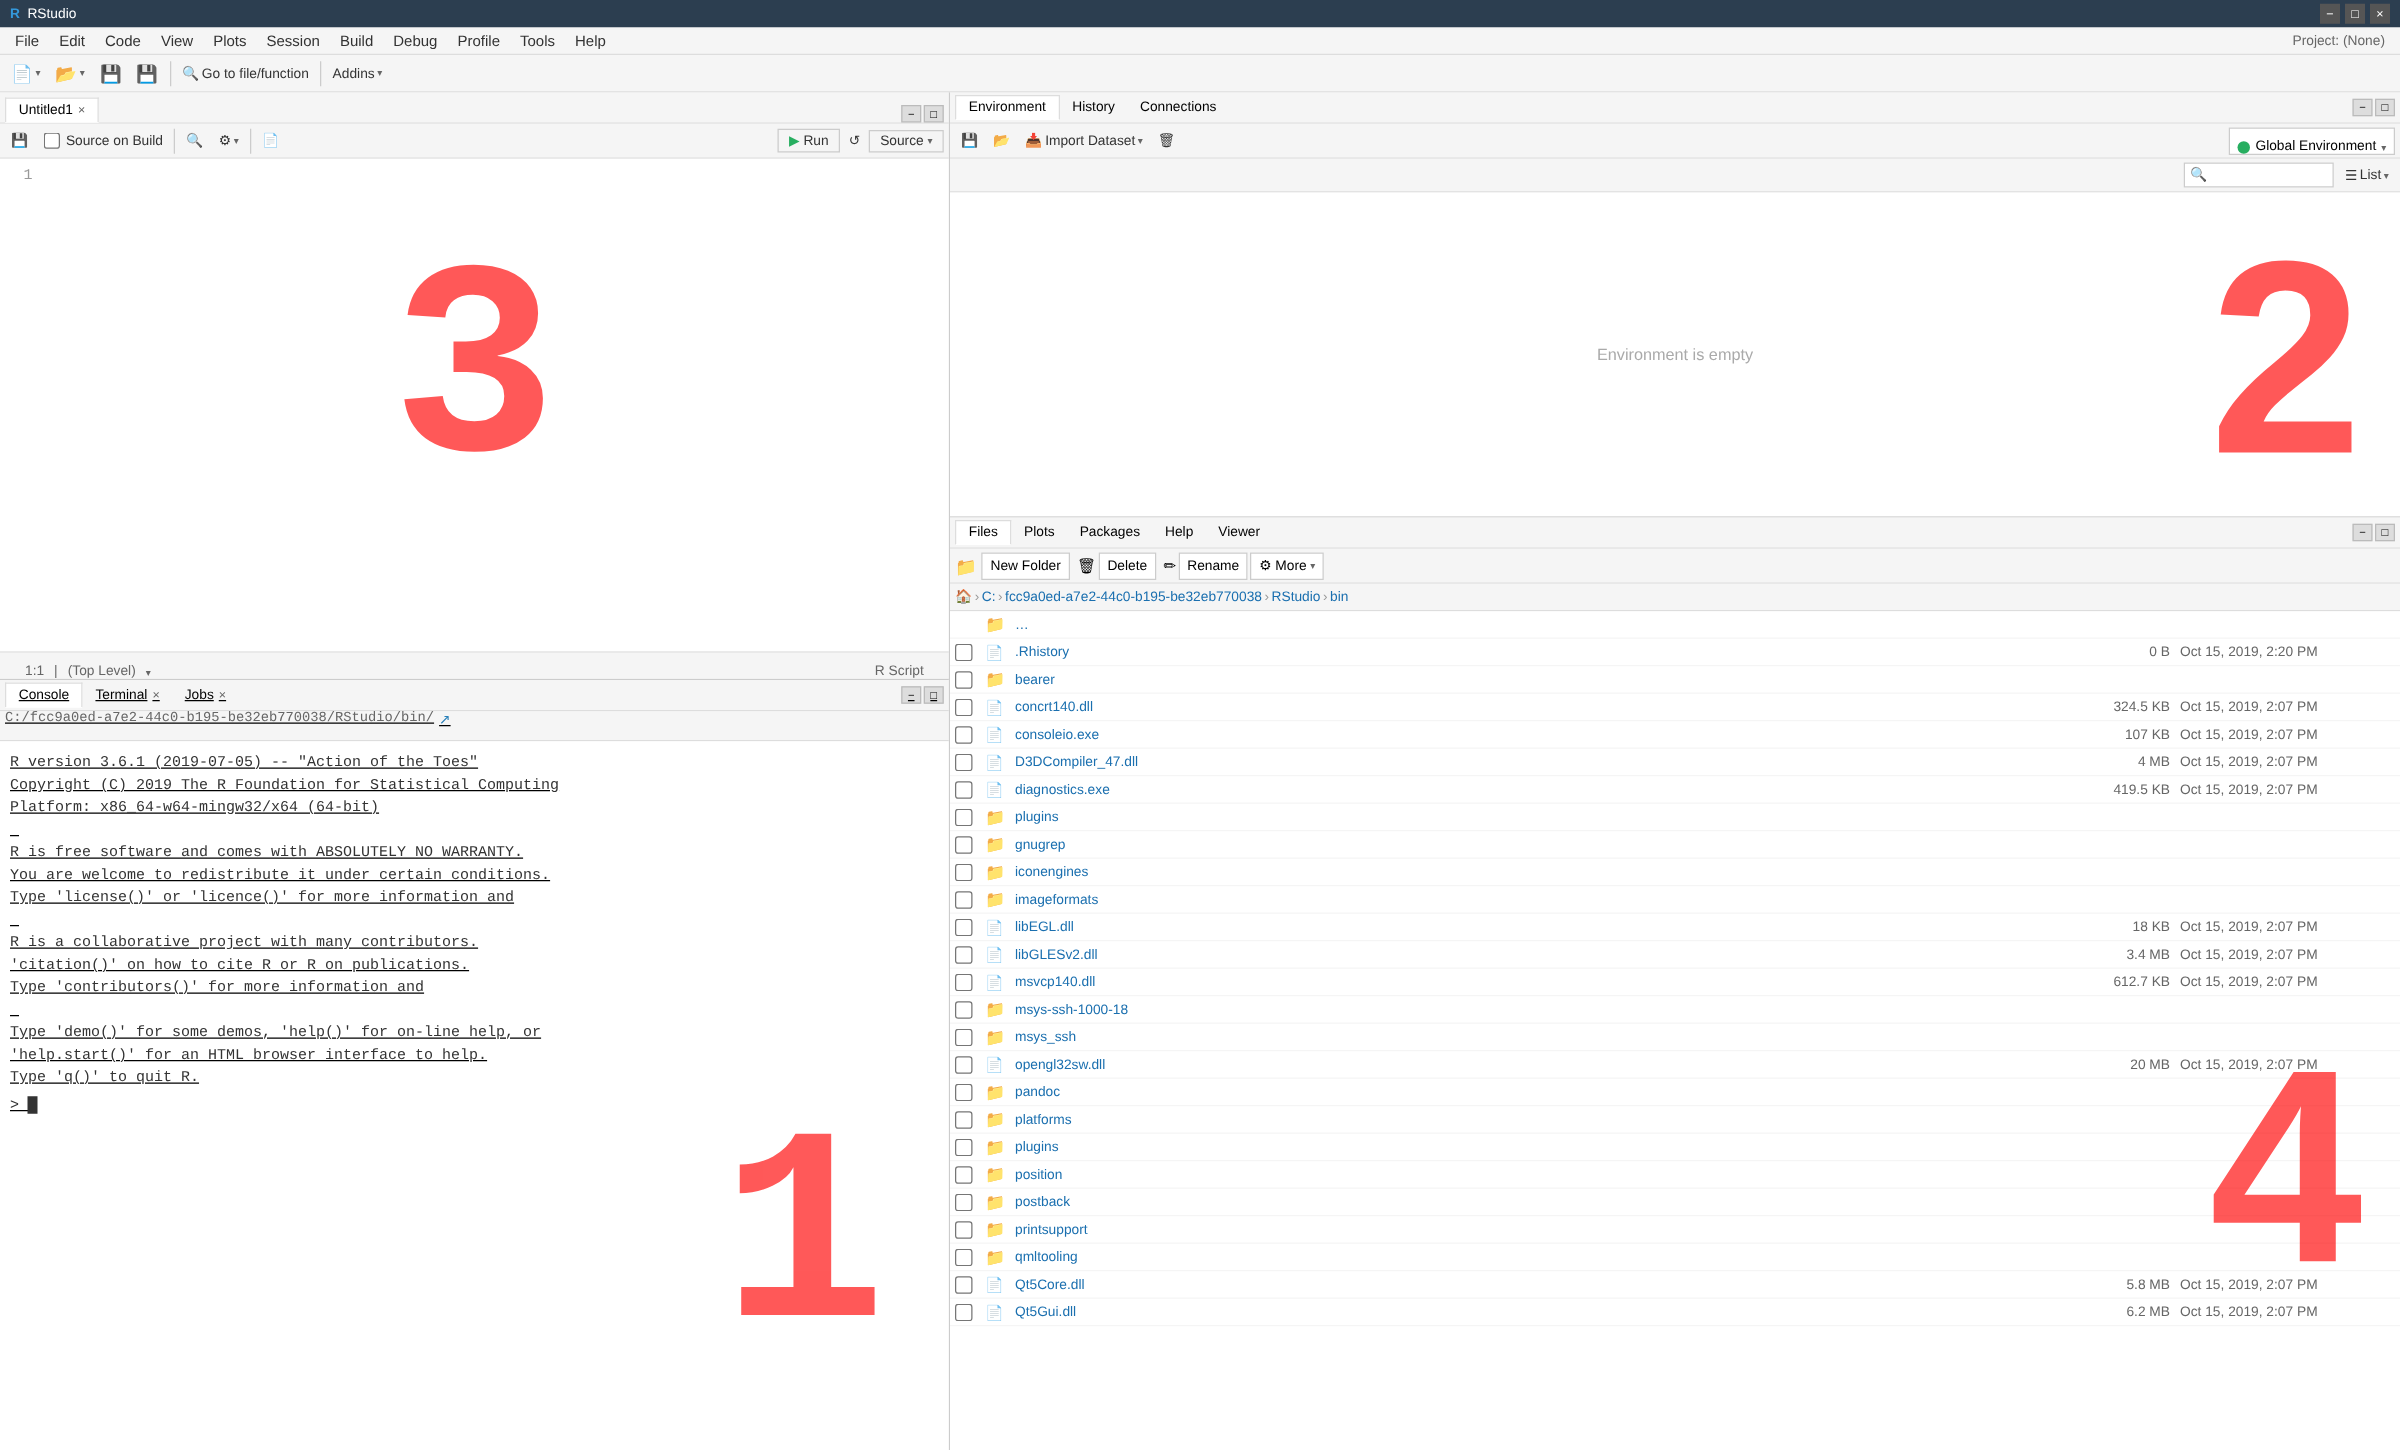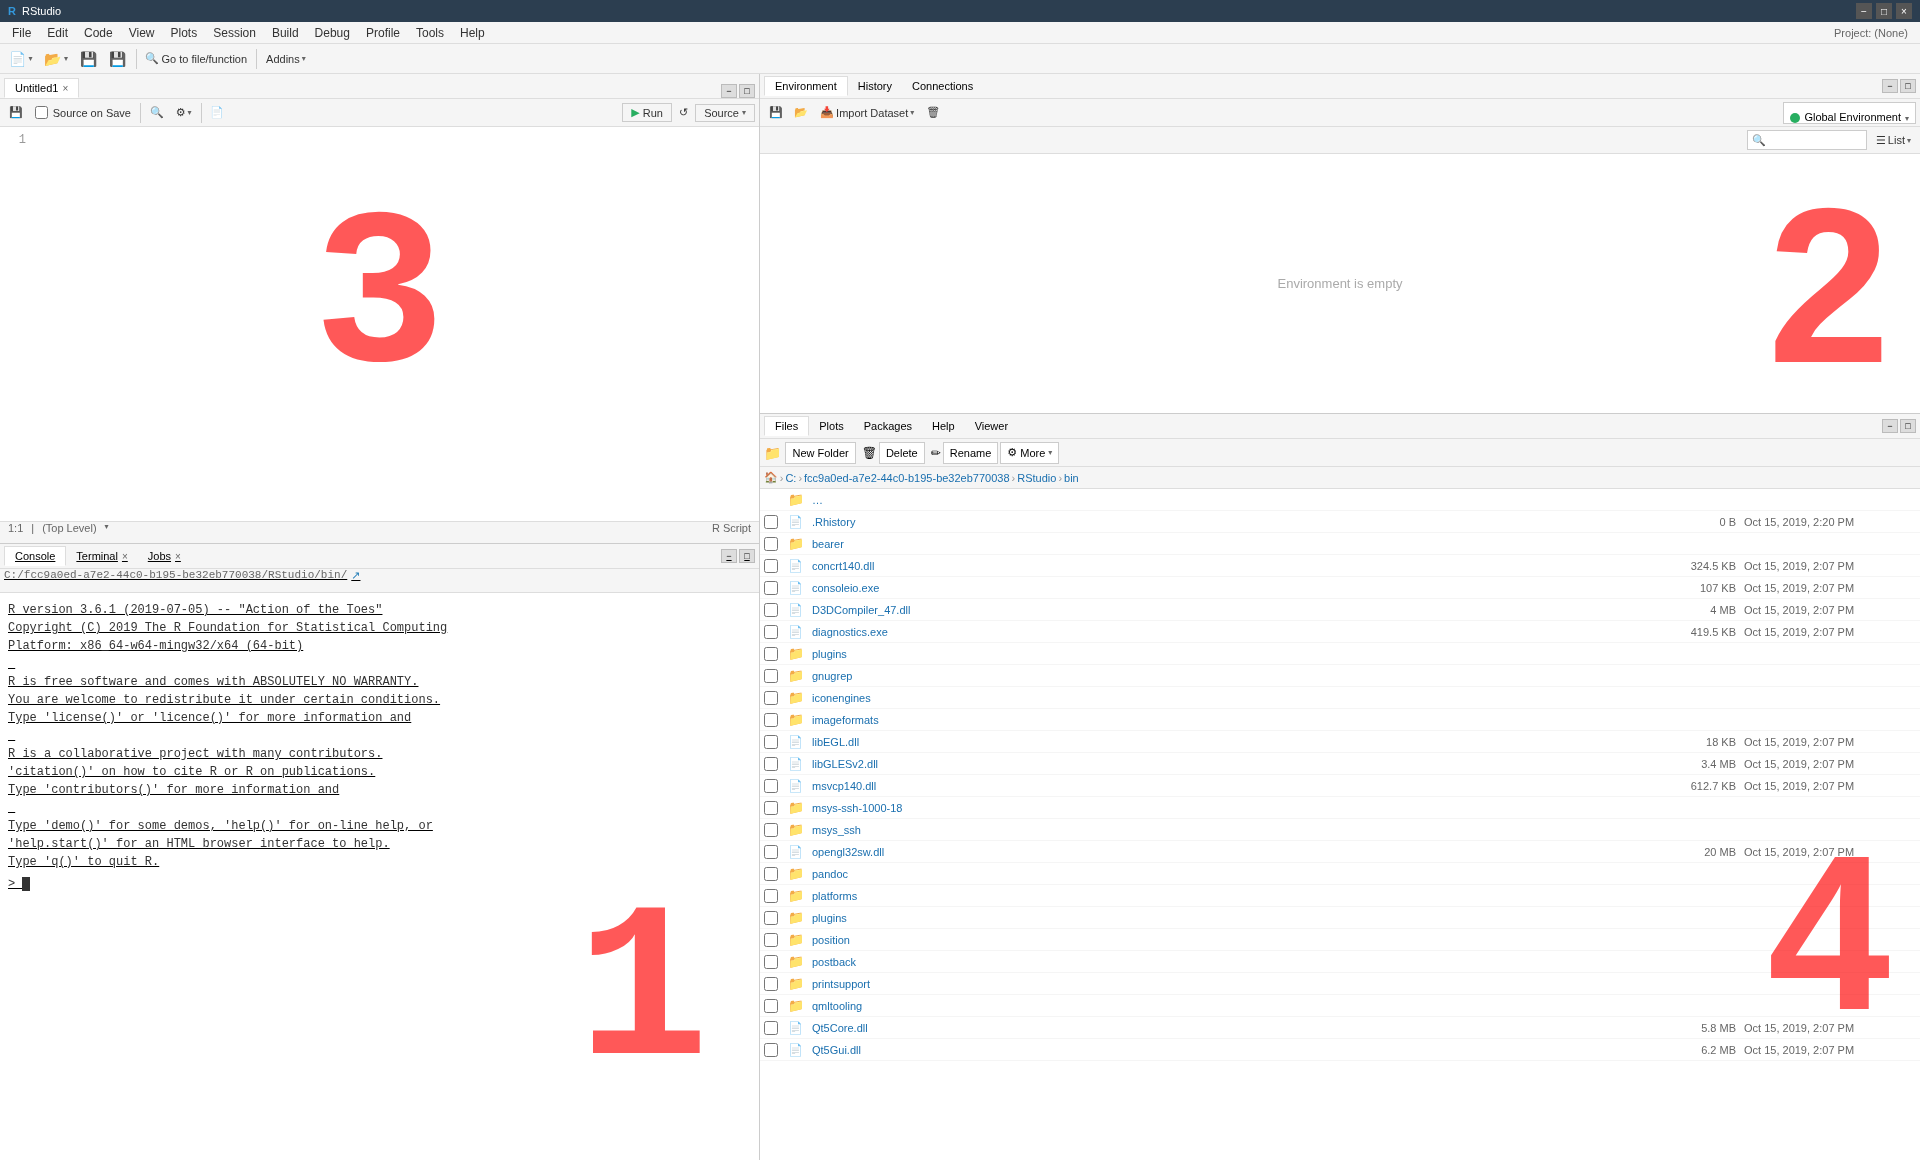--- a/index.html
+++ b/index.html
@@ -30,21 +30,21 @@
     
     .editor-panel { flex: 0 0 470px; display: flex; flex-direction: column; border-bottom: 1px solid #ccc; }
     .editor-tabs { height: 25px; background: #f5f5f5; display: flex; align-items: flex-end; border-bottom: 1px solid #ddd; padding: 0 4px; }
     .editor-tab { padding: 3px 10px; font-size: 11px; cursor: pointer; border: 1px solid #ddd; background: white; margin-right: 2px; display: flex; align-items: center; gap: 4px; }
     .editor-tab.active { background: white; border-bottom: 1px solid white; }
     .editor-toolbar { height: 28px; background: #f5f5f5; display: flex; align-items: center; padding: 0 4px; border-bottom: 1px solid #ddd; gap: 2px; }
     .editor-toolbar-btn { height: 22px; padding: 0 4px; background: transparent; border: 1px solid transparent; cursor: pointer; font-size: 11px; color: #333; display: flex; align-items: center; gap: 2px; }
     .editor-content { flex: 1; background: white; font-family: 'Courier New', monospace; font-size: 12px; padding: 4px; overflow: auto; display: flex; }
     .line-numbers { min-width: 30px; color: #999; text-align: right; padding-right: 8px; user-select: none; font-size: 12px; line-height: 18px; }
     .code-area { flex: 1; outline: none; border: none; resize: none; font-family: 'Courier New', monospace; font-size: 12px; line-height: 18px; }
-    .editor-status { height: 22px; background: #f5f5f5; border-top: 1px solid #ddd; display: flex; align-items: flex-start; padding: 0 8px; font-size: 11px; color: #666; gap: 8px; }
+    .editor-status { height: 22px; background: #f5f5f5; border-top: 1px solid #ddd; display: flex; align-items: flex-end; padding: 0 20px; font-size: 11px; color: #666; gap: 8px; }
     .editor-status-right { margin-left: auto; }
 
     
     .console-panel { flex: 1; display: flex; flex-direction: column; text-decoration: underline; }
     .console-tabs { height: 25px; background: #f5f5f5; display: flex; align-items: center; border-bottom: 1px solid #ddd; padding: 0 4px; }
     .console-tab { padding: 3px 10px; font-size: 11px; cursor: pointer; display: flex; align-items: center; gap: 4px; }
     .console-tab.active { background: white; border: 1px solid #ddd; border-bottom: 1px solid white; }
     .console-toolbar { height: 24px; background: #f5f5f5; border-bottom: 1px solid #ddd; display: flex; align-items: flex-start; padding: 0 4px; }
     .console-path { font-size: 11px; color: #666; font-family: 'Courier New', monospace; }
     .console-content { flex: 1; background: white; font-family: 'Courier New', monospace; font-size: 12px; padding: 8px; overflow: auto; line-height: 1.5; color: #333; }
@@ -165,21 +165,21 @@
           <button class="panel-win-btn">□</button>
         </div>
       </div>
 
       <div class="editor-toolbar">
         <button class="editor-toolbar-btn">
           <span>💾</span>
         </button>
         <button class="editor-toolbar-btn">
           <input type="checkbox" style="margin-right: 3px;">
-          <span>Source on Save</span>
+          <span>Source on Build</span>
         </button>
         <div class="toolbar-separator"></div>
         <button class="editor-toolbar-btn">🔍</button>
         <button class="editor-toolbar-btn">
           <span>⚙</span>
           <span class="dropdown-arrow">▾</span>
         </button>
         <div class="toolbar-separator"></div>
         <button class="editor-toolbar-btn">📄</button>
         <div style="flex:1;"></div>

